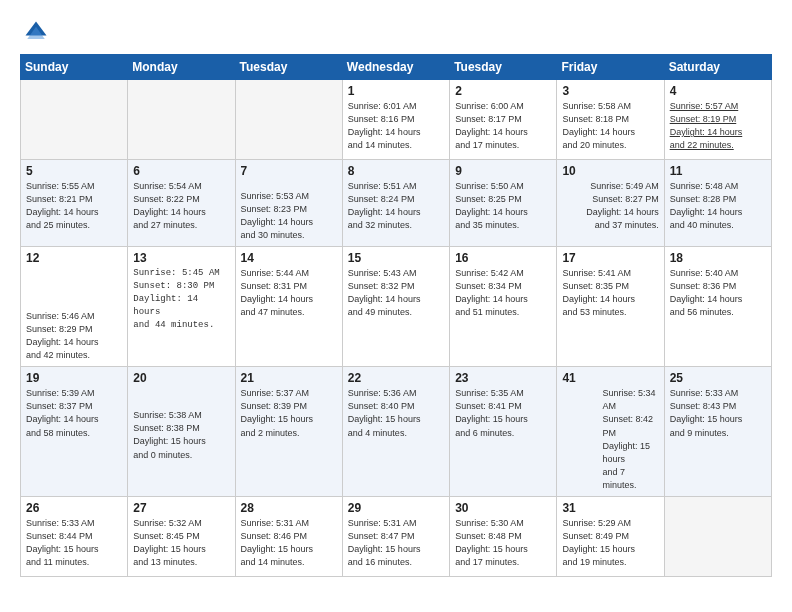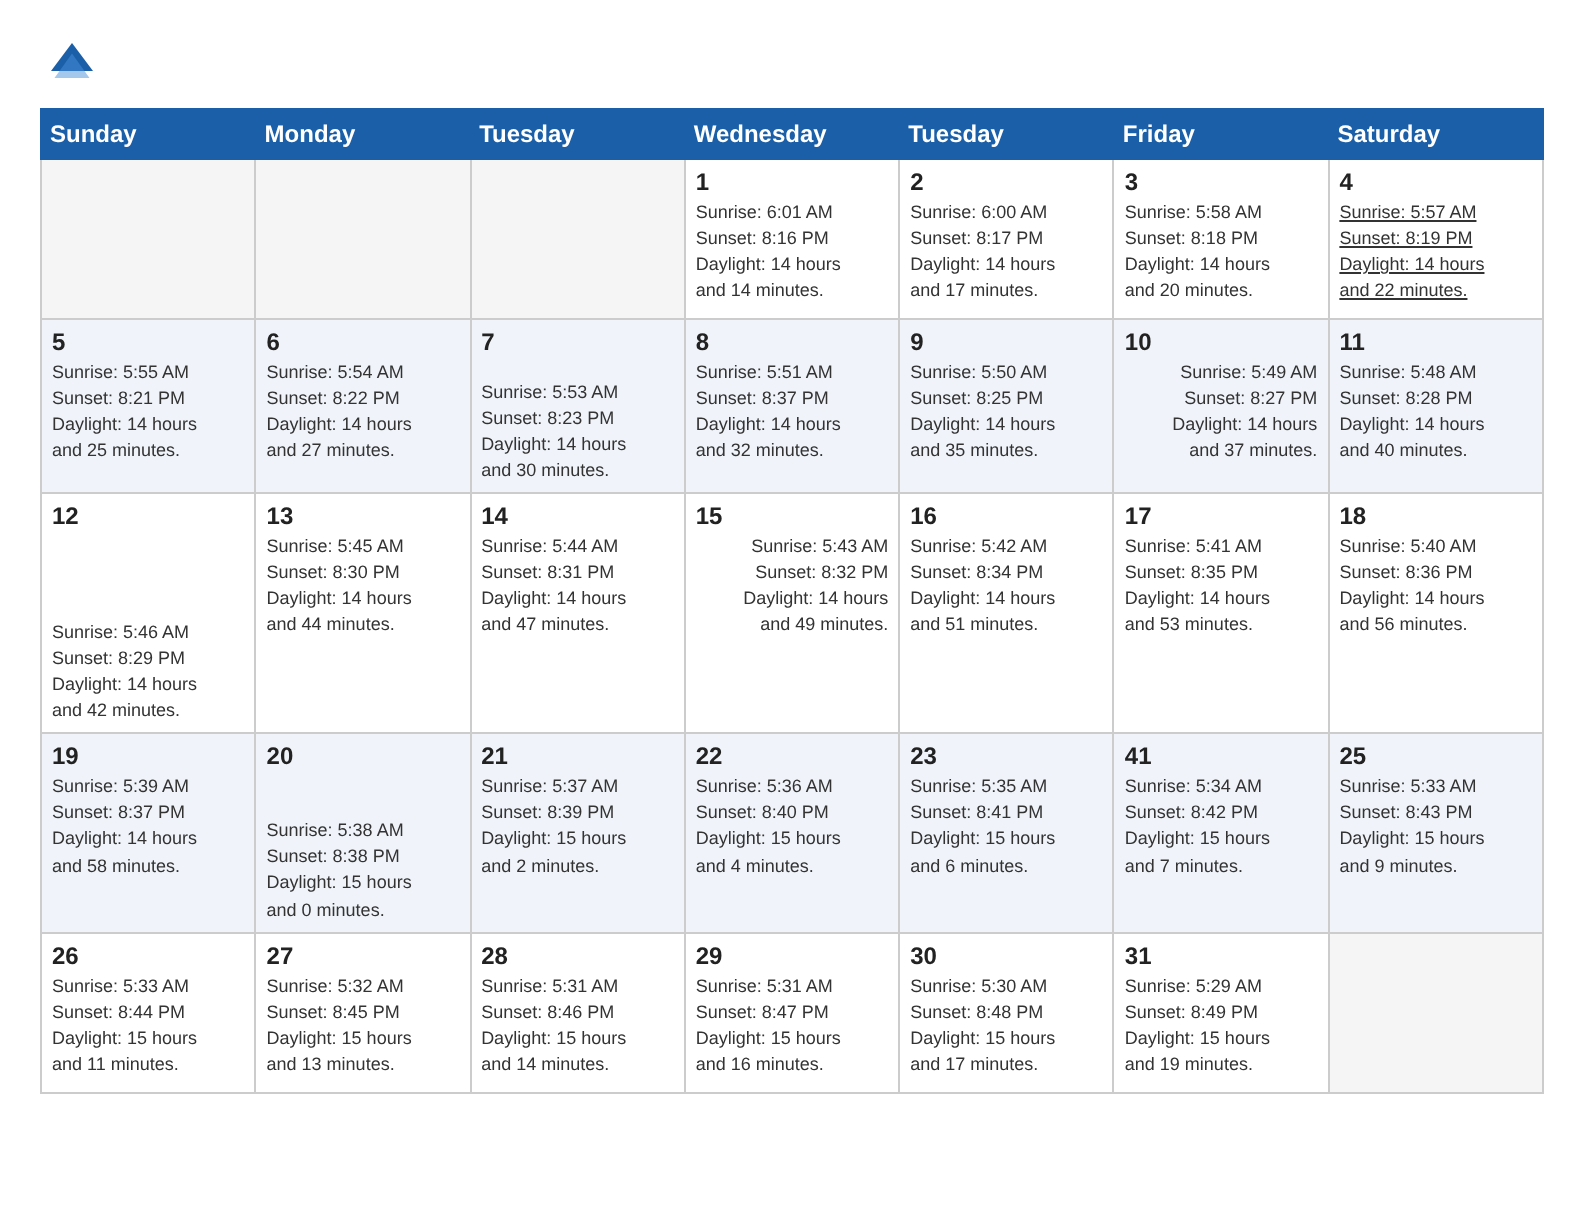--- a/index.html
+++ b/index.html
@@ -188,21 +188,21 @@
           <td>
             <div class="day-num">7</div>
             <div class="day-info" style="white-space: pre-line; margin-top: 12px;">Sunrise: 5:53 AM
 Sunset: 8:23 PM
 Daylight: 14 hours
 and 30 minutes.</div>
           </td>
           <td>
             <div class="day-num">8</div>
             <div class="day-info" style="white-space: pre-line;">Sunrise: 5:51 AM
-Sunset: 8:37 PM
+Sunset: 8:24 PM
 Daylight: 14 hours
 and 32 minutes.</div>
           </td>
           <td>
             <div class="day-num">9</div>
             <div class="day-info" style="white-space: pre-line;">Sunrise: 5:50 AM
 Sunset: 8:25 PM
 Daylight: 14 hours
 and 35 minutes.</div>
           </td>
@@ -224,35 +224,35 @@
         <tr>
           <td>
             <div class="day-num">12</div>
             <div class="day-info" style="white-space: pre-line; margin-top: 45px;">Sunrise: 5:46 AM
 Sunset: 8:29 PM
 Daylight: 14 hours
 and 42 minutes.</div>
           </td>
           <td>
             <div class="day-num">13</div>
-            <div class="day-info" style="white-space: pre-line;">Sunrise: 5:45 AM
+            <div class="day-info" style="white-space: pre-line; font-family: Liberation Mono, monospace;">Sunrise: 5:45 AM
 Sunset: 8:30 PM
 Daylight: 14 hours
 and 44 minutes.</div>
           </td>
           <td>
             <div class="day-num">14</div>
             <div class="day-info" style="white-space: pre-line;">Sunrise: 5:44 AM
 Sunset: 8:31 PM
 Daylight: 14 hours
 and 47 minutes.</div>
           </td>
           <td>
             <div class="day-num">15</div>
-            <div class="day-info" style="white-space: pre-line; text-align: right;">Sunrise: 5:43 AM
+            <div class="day-info" style="white-space: pre-line;">Sunrise: 5:43 AM
 Sunset: 8:32 PM
 Daylight: 14 hours
 and 49 minutes.</div>
           </td>
           <td>
             <div class="day-num">16</div>
             <div class="day-info" style="white-space: pre-line;">Sunrise: 5:42 AM
 Sunset: 8:34 PM
 Daylight: 14 hours
 and 51 minutes.</div>
@@ -303,21 +303,21 @@
           </td>
           <td>
             <div class="day-num">23</div>
             <div class="day-info" style="white-space: pre-line;">Sunrise: 5:35 AM
 Sunset: 8:41 PM
 Daylight: 15 hours
 and 6 minutes.</div>
           </td>
           <td>
             <div class="day-num">41</div>
-            <div class="day-info" style="white-space: pre-line;">Sunrise: 5:34 AM
+            <div class="day-info" style="white-space: pre-line; margin-left: 40px;">Sunrise: 5:34 AM
 Sunset: 8:42 PM
 Daylight: 15 hours
 and 7 minutes.</div>
           </td>
           <td>
             <div class="day-num">25</div>
             <div class="day-info" style="white-space: pre-line;">Sunrise: 5:33 AM
 Sunset: 8:43 PM
 Daylight: 15 hours
 and 9 minutes.</div>

